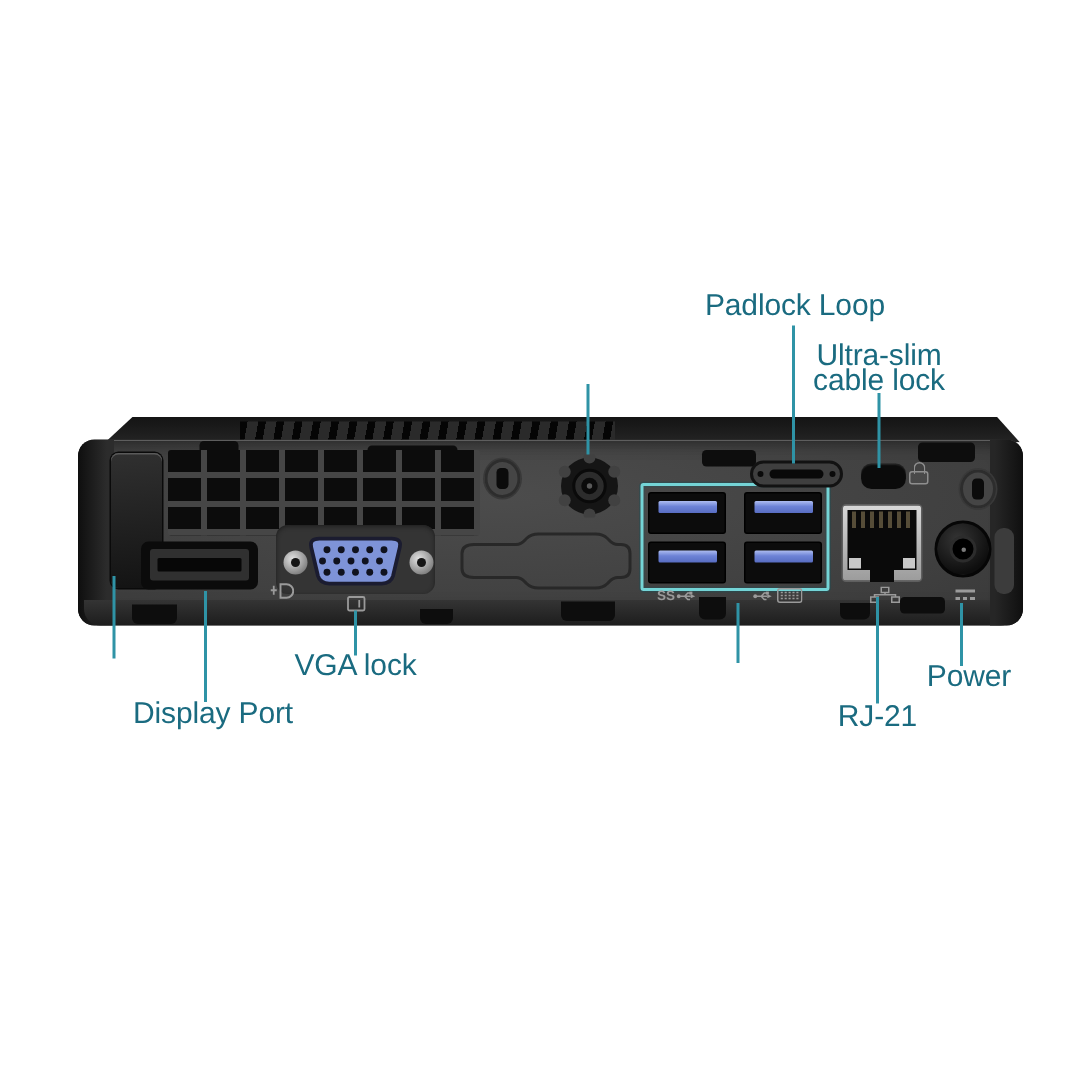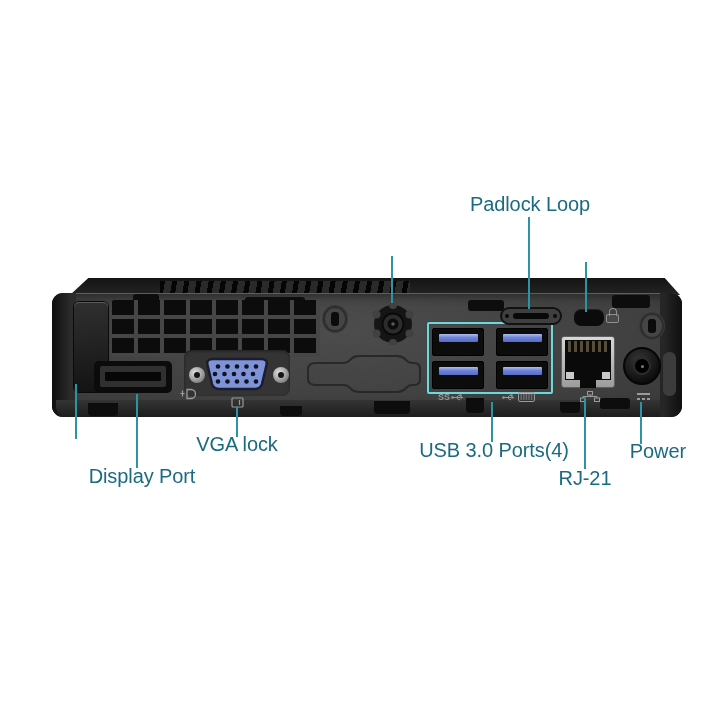--- a/index.html
+++ b/index.html
@@ -126,21 +126,21 @@
 
   .callout { color:#1a6b80; font-size:20px; line-height:17px; text-align:center; letter-spacing:-.1px; }
   .cl-thumbscrew { left:330px; top:234px; width:128px; }
   .cl-padlock    { left:466px; top:196px; width:128px; }
   .cl-cablelock  { left:526px; top:229px; width:120px; }
   .cl-antenna    { left:10px;  top:440px; width:140px; }
   .cl-dp         { left:77px;  top:468px; width:130px; }
   .cl-vga        { left:177px; top:436px; width:120px; }
   .cl-usb        { left:419px; top:442px; width:150px; }
   .cl-rj45       { left:545px; top:470px; width:80px; }
-  .cl-power      { left:606px; top:443px; width:80px;text-align:right; }
+  .cl-power      { left:606px; top:443px; width:80px; }
 </style>
 </head>
 <body>
 
 <div id="stage">
 
   <div class="abs top-face"></div>
   <div class="abs top-vents"></div>
   <div class="abs body-panel"></div>
   <div class="abs left-edge"></div>
@@ -297,19 +297,22 @@
   <div class="abs lead ln-padlock"></div>
   <div class="abs lead ln-cablelock"></div>
   <div class="abs lead ln-antenna"></div>
   <div class="abs lead ln-dp"></div>
   <div class="abs lead ln-vga"></div>
   <div class="abs lead ln-usb"></div>
   <div class="abs lead ln-rj45"></div>
   <div class="abs lead ln-power"></div>
 
   <div class="abs callout cl-padlock">Padlock Loop</div>
+  <div class="abs callout cl-cablelock">
+    <div>Ultra-slim</div>
+    <div>cable lock</div>
+  </div>
   <div class="abs callout cl-dp">Display Port</div>
   <div class="abs callout cl-vga">VGA lock</div>
-  <div class="abs callout cl-usb">USB 3.0 Ports(4)</div>
   <div class="abs callout cl-rj45">RJ-21</div>
   <div class="abs callout cl-power">Power</div>
 
 </div>
 
 </body></html>

